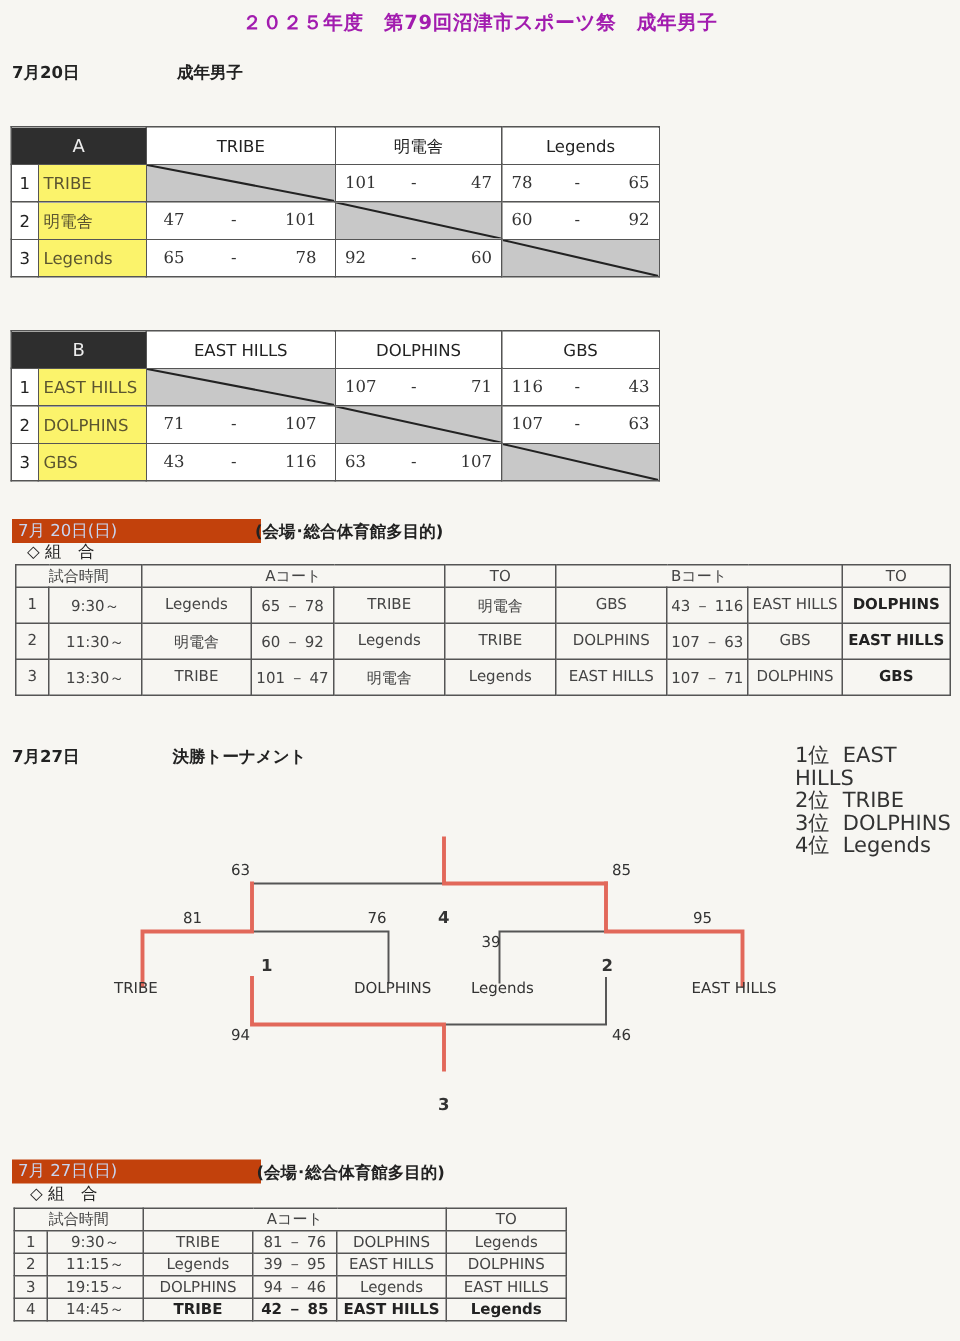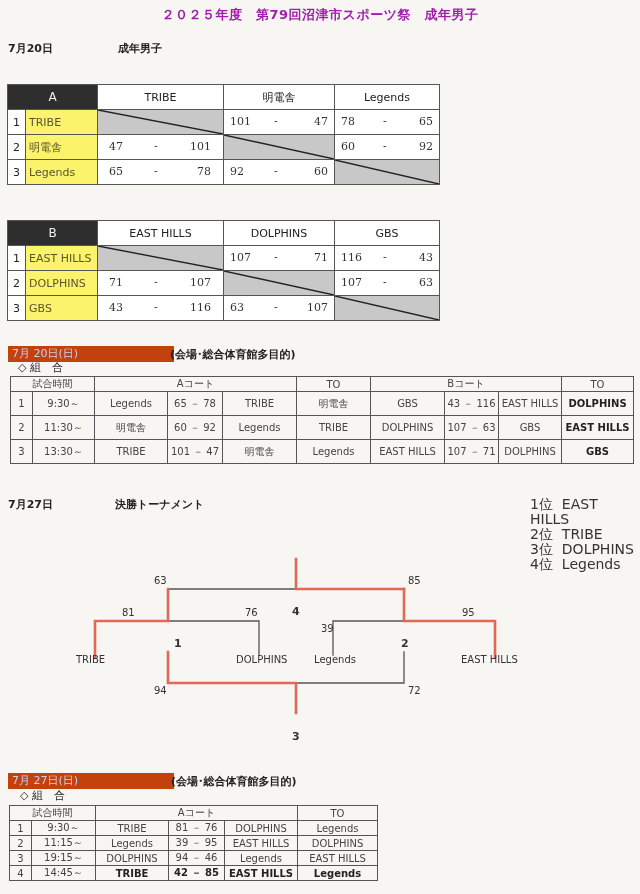--- a/index.html
+++ b/index.html
@@ -283,21 +283,21 @@
 <div class="abs br-label" style="left:314px;top:654px;">Legends</div>
 <div class="abs br-label" style="left:461px;top:654px;">EAST HILLS</div>
 
 <div class="abs br-num" style="left:82px;top:607px;margin-left:40px;">81</div>
 <div class="abs br-num" style="left:245px;top:607px;">76</div>
 <div class="abs br-num" style="left:321px;top:607px;margin-top:16px;">39</div>
 <div class="abs br-num" style="left:462px;top:607px;">95</div>
 <div class="abs br-num" style="left:154px;top:575px;">63</div>
 <div class="abs br-num" style="left:408px;top:575px;">85</div>
 <div class="abs br-num" style="left:154px;top:685px;">94</div>
-<div class="abs br-num" style="left:408px;top:685px;">72</div>
+<div class="abs br-num" style="left:408px;top:685px;">46</div>
 
 <div class="abs br-game" style="left:174px;top:637px;">1</div>
 <div class="abs br-game" style="left:401px;top:637px;">2</div>
 <div class="abs br-game" style="left:292px;top:605px;">4</div>
 <div class="abs br-game" style="left:292px;top:730px;">3</div>
 
 <div class="abs datebar" style="left:8px;top:773px;width:158px;">7月 27日(日)</div>
 <div class="abs venue" style="left:171px;top:774px;">(会場･総合体育館多目的)</div>
 <div class="abs" style="left:20px;top:788px;font-size:11px;">◇ 組　合</div>
 <table class="abs sched" style="left:9px;top:805px;width:368px;">

